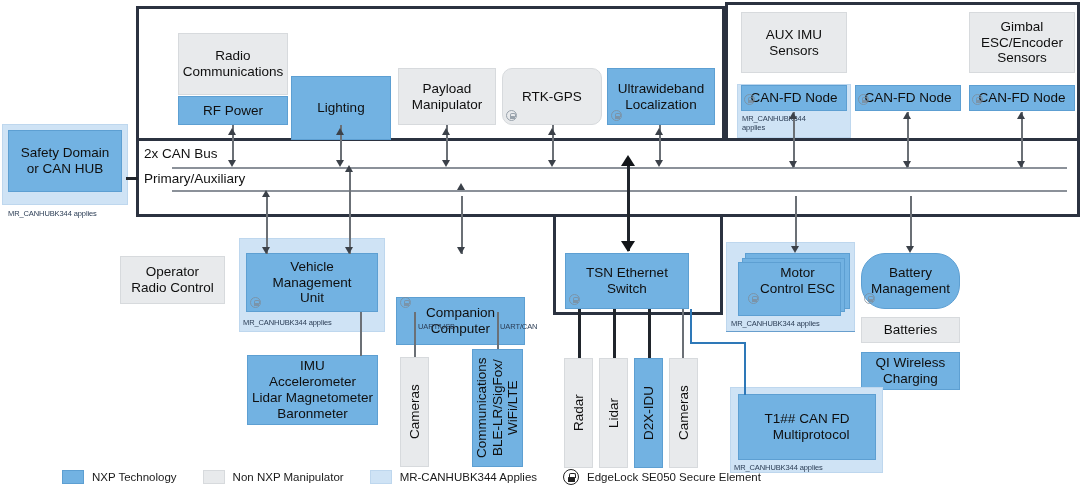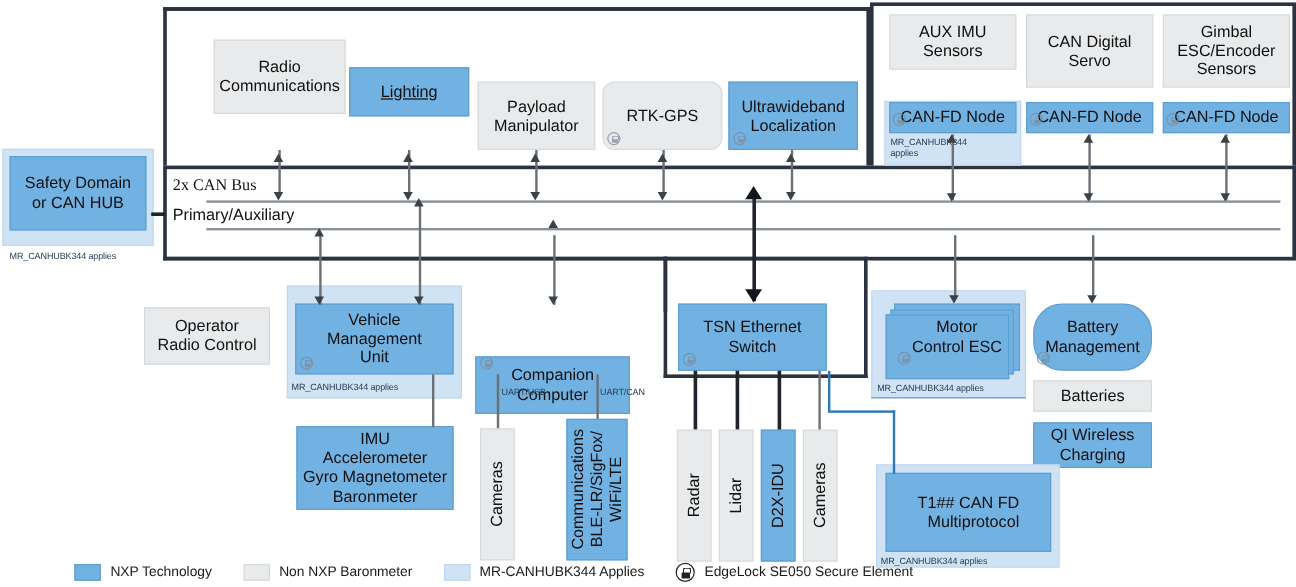--- a/index.html
+++ b/index.html
@@ -95,33 +95,34 @@
 
   <div class="frame" style="left:136px; top:6px; width:589px; height:211px; border-bottom:none; border-right:none;"></div>
   <div class="frame" style="left:722px; top:6px; width:3px; height:135px; border:none; background:#2b3240;"></div>
   <div class="frame" style="left:136px; top:6px; width:589px; height:3px; border:none; background:#2b3240;"></div>
 
   <div class="frame" style="left:725px; top:2px; width:355px; height:215px;"></div>
 
   <div class="busbox" style="left:136px; top:138px; width:944px; height:79px;"></div>
   <div class="busline" style="left:172px; top:167px; width:895px;"></div>
   <div class="busline" style="left:172px; top:190px; width:895px;"></div>
-  <div class="buslabel" style="left:142px; top:146px;font-family:Liberation Serif, serif;">2x CAN Bus</div>
+  <div class="buslabel" style="left:142px; top:146px;">2x CAN Bus</div>
   <div class="buslabel" style="left:142px; top:171px;">Primary/Auxiliary</div>
 
   <div class="halo" style="left:2px; top:124px; width:126px; height:81px;"></div>
   <div class="blk nxp" style="left:8px; top:130px; width:114px; height:62px;">Safety Domain
 or CAN HUB</div>
   <div class="cap" style="left:8px; top:209px; width:120px;">MR_CANHUBK344 applies</div>
   <div class="lnk" style="left:126px; top:177px; width:12px; height:2.5px;"></div>
 
   <div class="blk nonxp" style="left:178px; top:33px; width:110px; height:62px;">Radio
 Communications</div>
-
-  <div class="blk nxp" style="left:291px; top:56px; width:100px; height:41px;text-decoration:underline;">Lighting</div>
+  <div class="blk nxp" style="left:178px; top:96px; width:110px; height:29px;">RF Power</div>
+
+  <div class="blk nxp" style="left:291px; top:76px; width:100px; height:64px;">Lighting</div>
 
   <div class="blk nonxp" style="left:398px; top:68px; width:98px; height:57px;">Payload
 Manipulator</div>
 
   <div class="blk nonxp" style="left:502px; top:68px; width:100px; height:57px;border-radius:10px;">RTK-GPS</div>
   <div class="lock" style="left:506px; top:110px;"></div>
 
   <div class="blk nxp" style="left:607px; top:68px; width:108px; height:57px;">Ultrawideband
 Localization</div>
   <div class="lock" style="left:611px; top:110px;"></div>
@@ -141,29 +142,27 @@
   <div class="ln" style="left:552px; top:125px; height:36px;"></div>
   <div class="arw arw-down" style="left:548px; top:160px;"></div>
   <div class="arw arw-up" style="left:548px; top:128px;"></div>
 
   <div class="ln" style="left:659px; top:125px; height:36px;"></div>
   <div class="arw arw-down" style="left:655px; top:160px;"></div>
   <div class="arw arw-up" style="left:655px; top:128px;"></div>
 
   <div class="halo" style="left:737px; top:84px; width:114px; height:54px;"></div>
 
-  <div class="blk nonxp" style="left:741px; top:12px; width:106px; height:46px;">AUX IMU
+  <div class="blk nonxp" style="left:741px; top:12px; width:106px; height:61px;">AUX IMU
 Sensors</div>
   <div class="blk nxp" style="left:741px; top:85px; width:106px; height:26px;">CAN-FD Node</div>
   <div class="lock" style="left:744px; top:94px;"></div>
   <div class="cap" style="left:742px; top:114px; width:100px;">MR_CANHUBK344
 applies</div>
 
-  <div class="blk nonxp" style="left:855px; top:12px; width:106px; height:61px;">CAN Digital
-Servo</div>
   <div class="blk nxp" style="left:855px; top:85px; width:106px; height:26px;">CAN-FD Node</div>
   <div class="lock" style="left:858px; top:94px;"></div>
 
   <div class="blk nonxp" style="left:969px; top:12px; width:106px; height:61px;">Gimbal
 ESC/Encoder
 Sensors</div>
   <div class="blk nxp" style="left:969px; top:85px; width:106px; height:26px;">CAN-FD Node</div>
   <div class="lock" style="left:972px; top:94px;"></div>
 
   <div class="ln" style="left:793px; top:112px; height:55px;"></div>
@@ -194,21 +193,21 @@
   <div class="cap" style="left:243px; top:318px; width:140px;">MR_CANHUBK344 applies</div>
   <div class="ln" style="left:266px; top:196px; height:58px;"></div>
   <div class="arw arw-down" style="left:262px; top:247px;"></div>
   <div class="arw arw-up" style="left:262px; top:190px;"></div>
   <div class="ln" style="left:349px; top:170px; height:84px;"></div>
   <div class="arw arw-down" style="left:345px; top:247px;"></div>
   <div class="arw arw-up" style="left:345px; top:165px;"></div>
 
   <div class="blk nxp" style="left:247px; top:355px; width:131px; height:70px;">IMU
 Accelerometer
-Gyro Magnetometer
+Lidar Magnetometer
 Baronmeter</div>
   <div class="ln" style="left:360px; top:312px; height:44px;"></div>
 
   <div class="blk nxp" style="left:396px; top:253px; width:129px; height:48px;margin-top:44px;">Companion
 Computer</div>
   <div class="lock" style="left:400px; top:297px;"></div>
   <div class="ln" style="left:461px; top:196px; height:58px;"></div>
   <div class="arw arw-down" style="left:457px; top:247px;"></div>
   <div class="arw arw-up" style="left:457px; top:183px;"></div>
 
@@ -268,21 +267,21 @@
 
   <div class="lnblue" style="left:726px; top:331px; width:129px; height:1px; opacity:.6;"></div>
 
   <div id="legend">
     <div class="lg-item">
       <span class="sw nxp"></span>
       <span>NXP Technology</span>
     </div>
     <div class="lg-item">
       <span class="sw nonxp"></span>
-      <span>Non NXP Baronmeter</span>
+      <span>Non NXP Manipulator</span>
     </div>
     <div class="lg-item">
       <span class="sw halo"></span>
       <span>MR-CANHUBK344 Applies</span>
     </div>
     <div class="lg-item">
       <span class="lg-lock">
         <span class="lock lock-lg" style="left:0; top:0;"></span>
       </span>
       <span>EdgeLock SE050 Secure Element</span>

